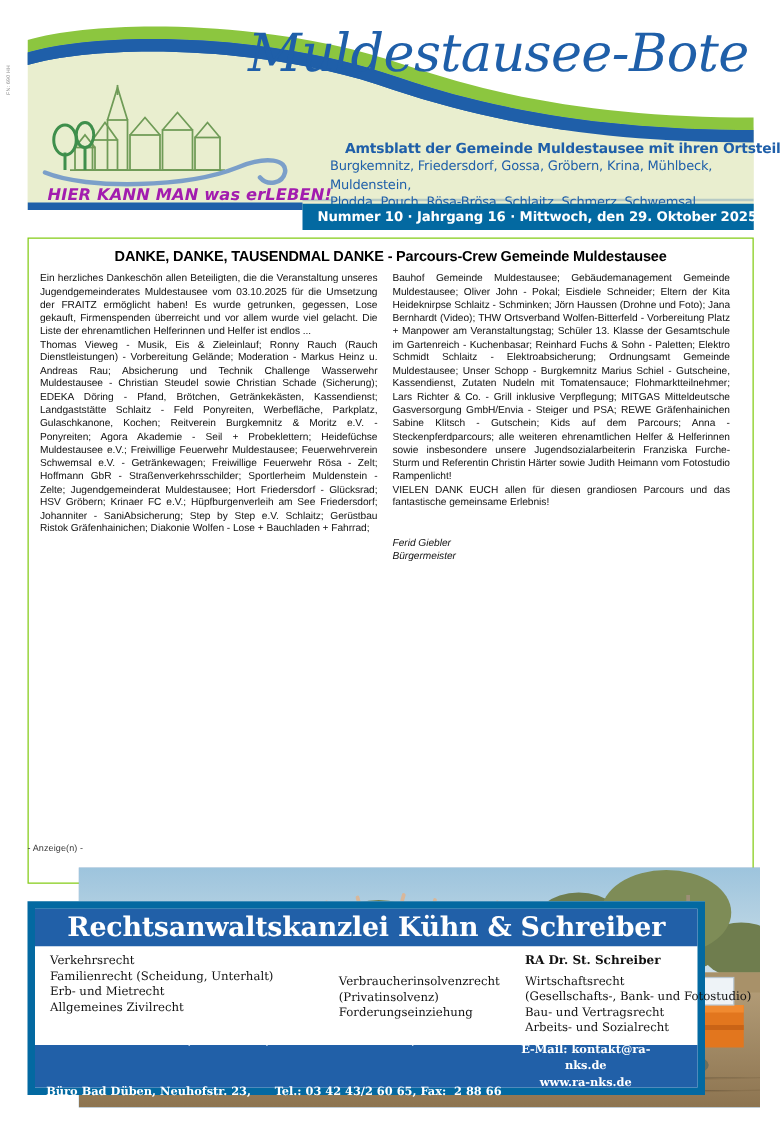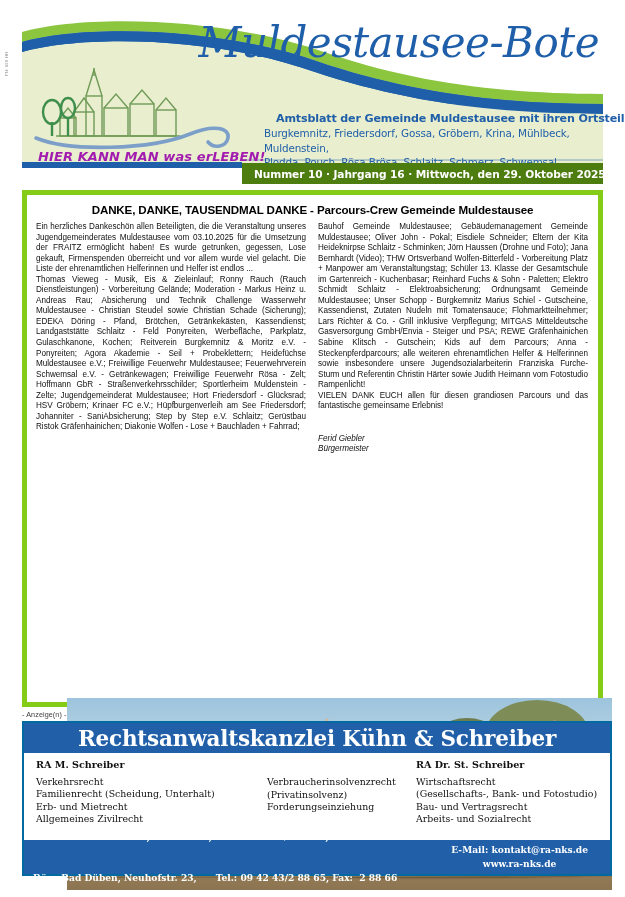--- a/index.html
+++ b/index.html
@@ -115,42 +115,42 @@
     letter-spacing: -0.15px;
   }
 
   
   .issue-bar {
     position: absolute;
     left: 242px;
     top: 163px;
     width: 361px;
     height: 21px;
-    background: #4d7c0f;
+    background: #0369a1;
     display: flex;
     align-items: center;
   }
   .issue-bar-text {
     color: #fff;
     font-family: "DejaVu Sans", "Liberation Sans", sans-serif;
     font-weight: bold;
     font-size: 10.6px;
     letter-spacing: -0.1px;
     padding-left: 12px;
     white-space: nowrap;
   }
 
   
   .article-box {
     position: absolute;
     left: 22px;
     top: 190px;
     width: 581px;
     height: 517px;
-    border: 5px solid #84cc16;
+    border: 1px solid #84cc16;
     box-sizing: border-box;
     background: #fff;
   }
   .article-headline {
     margin: 8px 8px 0 8px;
     text-align: center;
     font-family: "Liberation Sans", sans-serif;
     font-weight: bold;
     font-size: 11.6px;
     letter-spacing: -0.15px;
@@ -190,35 +190,35 @@
     height: 192px;
     overflow: hidden;
     background: #8fb4cf;
   }
   .photo svg { display: block; }
 
   
   .anzeige {
     position: absolute;
     left: 22px;
-    top: 710px;
+    top: 674px;
     font-family: "Liberation Sans", sans-serif;
     font-size: 7.2px;
     color: #3a3a3a;
     letter-spacing: .1px;
   }
 
   
   .advert {
     position: absolute;
     left: 22px;
     top: 721px;
-    width: 590px;
+    width: 542px;
     height: 155px;
-    border: 2px solid #0369a1;
+    border: 6px solid #0369a1;
     box-sizing: border-box;
     background: #fff;
   }
   .advert-banner {
     background: #2160a8;
     height: 30px;
     display: flex;
     align-items: center;
     justify-content: center;
   }
@@ -554,21 +554,20 @@
 
   <div class="anzeige">- Anzeige(n) -</div>
 
   <div class="advert">
     <div class="advert-banner">
       <span class="advert-banner-text">Rechtsanwaltskanzlei Kühn &amp; Schreiber</span>
     </div>
     <div class="advert-body">
 
       <div class="adv-col c1">
-        <div class="adv-name">RA M. Schreiber</div>
         <div class="adv-line">Verkehrsrecht</div>
         <div class="adv-line">Familienrecht (Scheidung, Unterhalt)</div>
         <div class="adv-line">Erb- und Mietrecht</div>
         <div class="adv-line">Allgemeines Zivilrecht</div>
       </div>
 
       <div class="adv-col c2">
         <div class="adv-line">Verbraucherinsolvenzrecht</div>
         <div class="adv-line">(Privatinsolvenz)</div>
         <div class="adv-line">Forderungseinziehung</div>
@@ -579,21 +578,21 @@
         <div class="adv-line">Wirtschaftsrecht</div>
         <div class="adv-line">(Gesellschafts-, Bank- und Fotostudio)</div>
         <div class="adv-line">Bau- und Vertragsrecht</div>
         <div class="adv-line">Arbeits- und Sozialrecht</div>
       </div>
     </div>
 
     <div class="advert-footer">
       <div class="foot-left">
         <div>Büro Gräfenhainichen, Parkstr. 24, Tel.: 03 49 53/3 35 75, Fax:  3 35 76</div>
-        <div>Büro Bad Düben, Neuhofstr. 23,      Tel.: 09 42 43/2 88 65, Fax:  2 88 66</div>
+        <div>Büro Bad Düben, Neuhofstr. 23,      Tel.: 03 42 43/2 60 65, Fax:  2 88 66</div>
       </div>
       <div class="foot-right">
         <div>E-Mail:  kontakt@ra-nks.de</div>
         <div>www.ra-nks.de</div>
       </div>
     </div>
   </div>
 
 </div>
 

